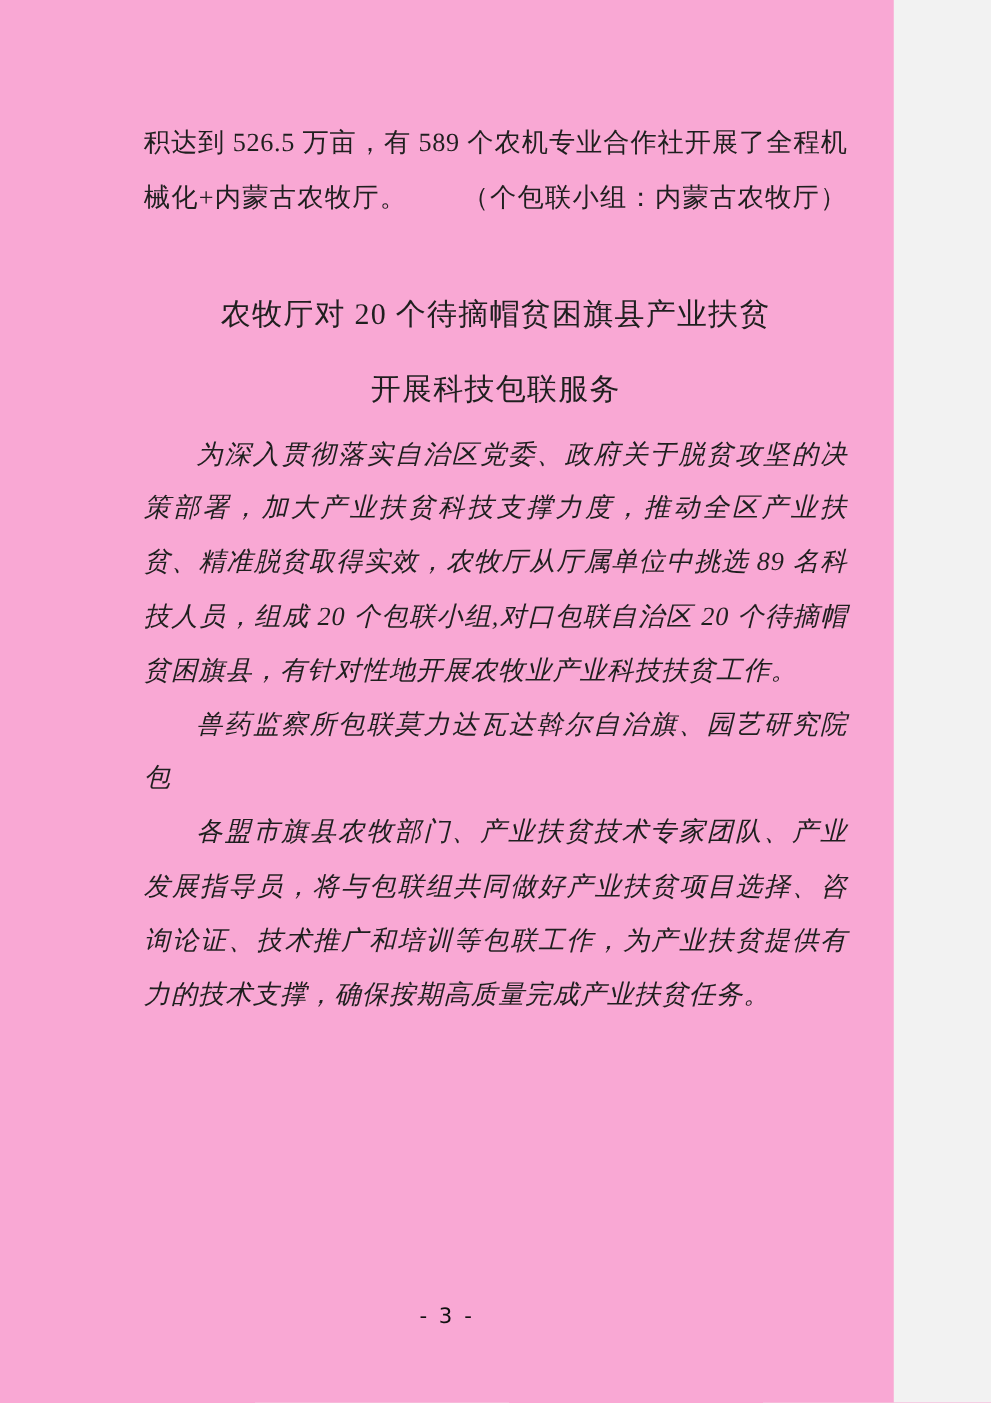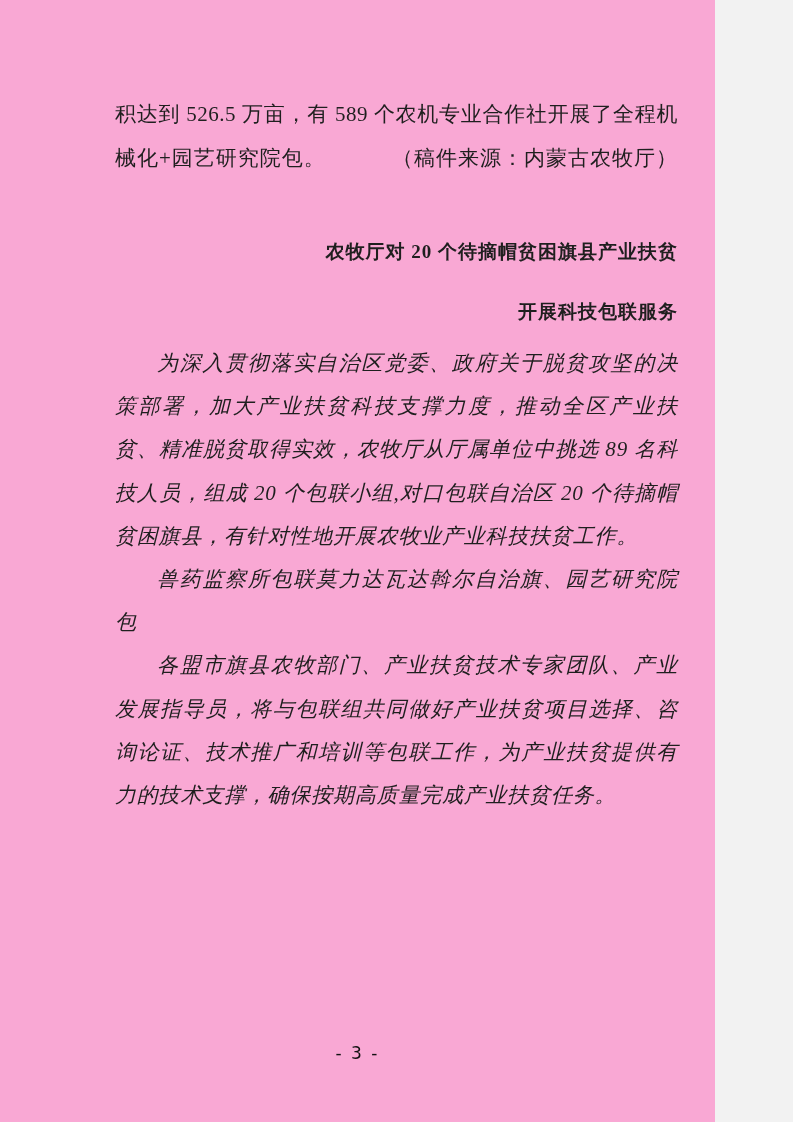--- a/index.html
+++ b/index.html
@@ -40,23 +40,23 @@
   }
   .cont-line2 {
     display: flex;
     justify-content: space-between;
     align-items: baseline;
     letter-spacing: 1px;
   }
   
   .article-title {
     top: 222px;
-    text-align: right;
-    font-size: 19px;
-    font-weight: 700;
+    text-align: center;
+    font-size: 24px;
+    font-weight: 400;
     line-height: 60px;
     letter-spacing: 1px;
   }
   
   .body-text {
     top: 342px;
     font-size: 21px;
     line-height: 43.2px;
     letter-spacing: 0.8px;
   }
@@ -81,22 +81,22 @@
   }
 </style>
 </head>
 <body>
 
 <div class="page">
 
   <div class="content continuation">
     <div class="cont-line1">积达到 526.5 万亩，有 589 个农机专业合作社开展了全程机</div>
     <div class="cont-line2">
-      <span>械化+园艺研究院包。</span>
-      <span>（稿件来源：内蒙古农牧厅）</span>
+      <span>械化+内蒙古农牧厅。</span>
+      <span>（个包联小组：内蒙古农牧厅）</span>
     </div>
   </div>
 
   <div class="content article-title">
     <div>农牧厅对 20 个待摘帽贫困旗县产业扶贫</div>
     <div>开展科技包联服务</div>
   </div>
 
   <div class="content body-text">
     <p>为深入贯彻落实自治区党委、政府关于脱贫攻坚的决策部署，加大产业扶贫科技支撑力度，推动全区产业扶贫、精准脱贫取得实效，农牧厅从厅属单位中挑选 89 名科技人员，组成 20 个包联小组,对口包联自治区 20 个待摘帽贫困旗县，有针对性地开展农牧业产业科技扶贫工作。</p>

